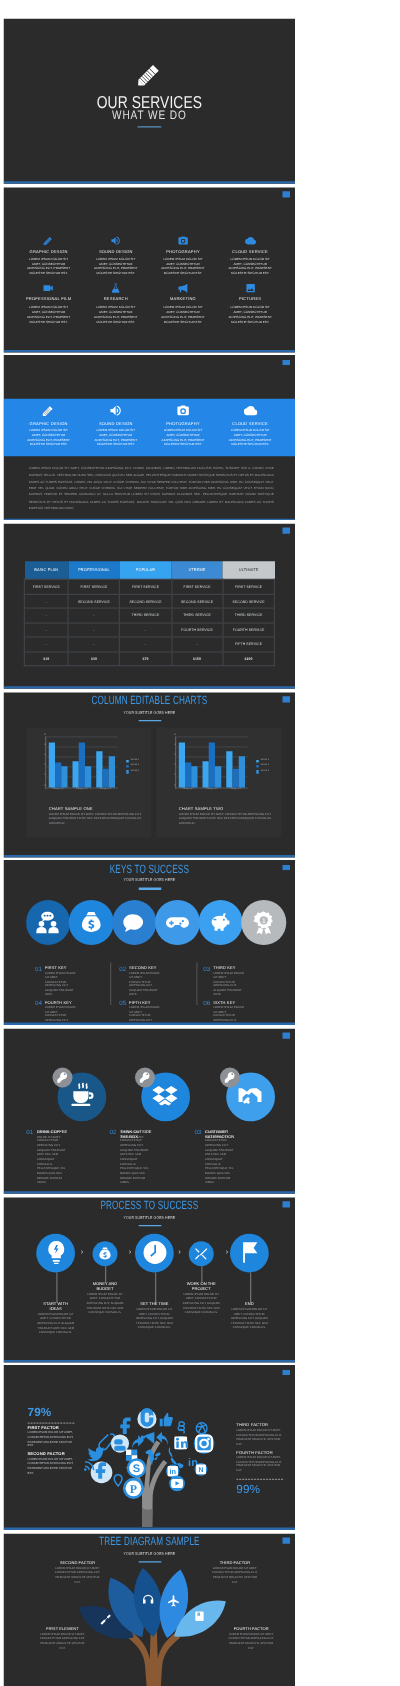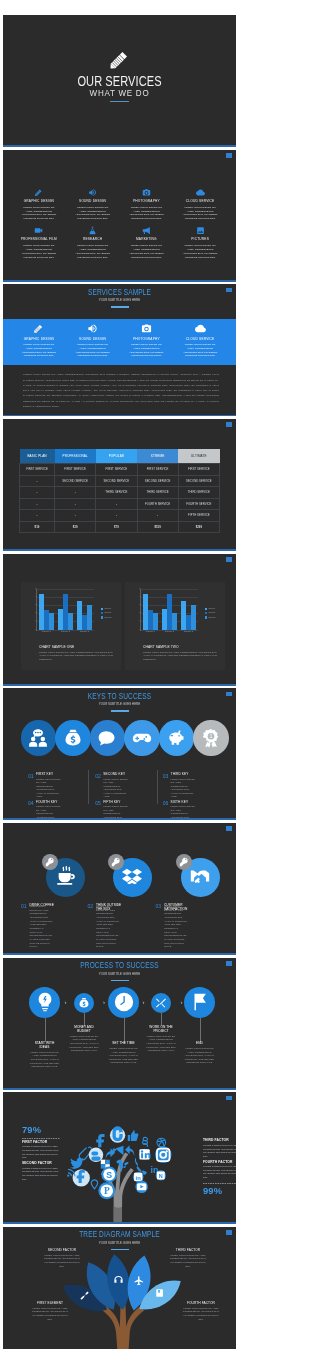--- a/index.html
+++ b/index.html
@@ -89,21 +89,21 @@
   .s8-big { top:29px; width:31.5px; height:31.5px; }
   .s8-small { top:35px; width:20px; height:20px; }
   .s8-chev { position:absolute; top:41px; font-size:6px; color:#cfd3d6; line-height:1; }
   .s8-conn { position:absolute; width:.4px; background:#6c7074; }
   .s8-txt { position:absolute; width:30px; text-align:center; }
   .s8-lbl { font-size:3.2px; color:#ffffff; line-height:1.2; letter-spacing:.05px; }
   .s8-body { font-size:2.25px; line-height:1.6; color:#9a9ea3; margin-top:1px; }
 
   
   .s9-left { position:absolute; left:19px; top:33px; width:38px;font-weight:bold; }
-  .s9-right { position:absolute; left:200px; top:45px; width:38px;font-weight:bold; }
+  .s9-right { position:absolute; left:186px; top:45px; width:38px; }
   .s9-stat { font-size:9.4px; color:#3e9ae8; line-height:1; letter-spacing:.1px; }
   .s9-dash { height:.6px; margin:3.4px 0 2px; background-image:linear-gradient(90deg,#82868a 55%,rgba(0,0,0,0) 0); background-size:2.4px .6px; background-repeat:repeat-x; }
   .s9-lbl { font-size:3.3px; color:#f0f2f4; letter-spacing:.1px; line-height:1; margin-top:2px; }
   .s9-txt { font-size:2.25px; line-height:1.62; color:#9a9ea3; margin-top:1.4px; }
   .s9-tree { position:absolute; left:63px; top:33px; width:112px; height:97px; }
 
   
   .s10-blk { position:absolute; width:40px; text-align:center; }
   .s10-lbl { font-size:3.2px; color:#f0f2f4; letter-spacing:.08px; line-height:1; }
   .s10-txt { font-size:2.25px; line-height:1.62; color:#9a9ea3; margin-top:1.6px; }
@@ -212,25 +212,20 @@
             </svg>
           </div>
           <div class="s2-lbl">PICTURES</div>
           <div class="s2-txt">LOREM IPSUM DOLOR SIT AMET, CONSECTETUR ADIPISCING ELIT, PRAESENT MOLESTIE SPICITUR EST.</div>
         </div>
       </div>
       <div class="accent-bar"></div>
     </section>
 <section class="slide">
       <div class="tag"></div>
-      <div class="hdr">
-        <div class="s-title">SERVICES SAMPLE</div>
-        <div class="s-sub">YOUR SUBTITLE GOES HERE</div>
-        <div class="s-rule"></div>
-      </div>
       <div class="s3-band"></div>
       <div class="s3-grid">
         <div class="s3-cell">
           <div class="s3-ico">
             <svg class="ico" width="11" height="11" viewBox="0 0 24 24" fill="#ffffff">
               <g transform="rotate(-45 12 12)">
                 <path d="M2.4 8.6h12.8v6.8H2.4z"></path>
                 <path d="M15.7 8.6h4.0v6.8h-4.0z"></path>
                 <path d="M2.4 8.6L-1.2 12l3.6 3.4z"></path>
                 <g stroke="#2b2b2b" stroke-width=".62" fill="none">
@@ -327,20 +322,25 @@
             <td>$79</td>
             <td>$159</td>
             <td>$299</td>
           </tr>
         </tbody>
       </table>
       <div class="accent-bar"></div>
     </section>
 <section class="slide">
       <div class="tag"></div>
+      <div class="hdr">
+        <div class="s-title">COLUMN EDITABLE CHARTS</div>
+        <div class="s-sub">YOUR SUBTITLE GOES HERE</div>
+        <div class="s-rule"></div>
+      </div>
       <div class="s5-panel left">
         <div class="s5-plot">
           <div class="s5-grid-line" style="top:100.00%"></div>
           <div class="s5-ytick" style="top:100.00%">0</div>
           <div class="s5-grid-line" style="top:80.00%"></div>
           <div class="s5-ytick" style="top:80.00%">1</div>
           <div class="s5-grid-line" style="top:60.00%"></div>
           <div class="s5-ytick" style="top:60.00%">2</div>
           <div class="s5-grid-line" style="top:40.00%"></div>
           <div class="s5-ytick" style="top:40.00%">3</div>

